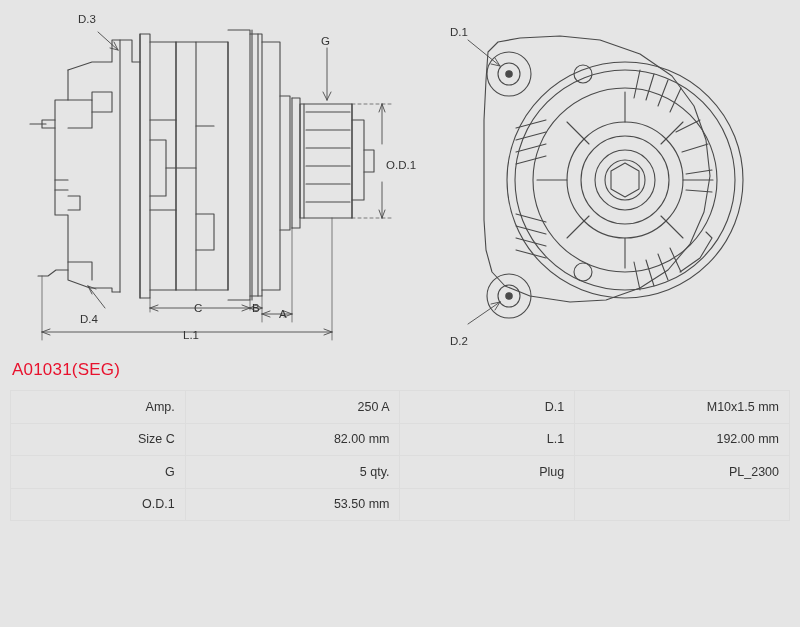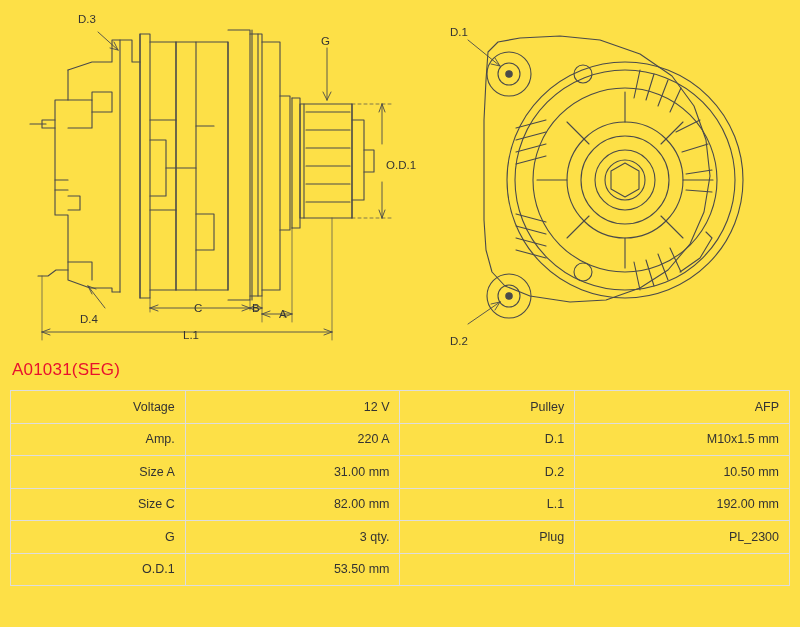--- a/index.html
+++ b/index.html
@@ -6,21 +6,21 @@
   html, body {
     margin: 0; padding: 0;
     width: 800px; height: 627px;
     background: #ffffff;
     font-family: "Liberation Sans", sans-serif;
   }
   #page {
     position: relative;
     width: 800px;
     height: 627px;
-    background: #fde047;
+    background: #e5e5e5;
     overflow: hidden;
   }
 
   
   #drawing {
     position: absolute;
     left: 0; top: 0;
     width: 800px; height: 355px;
   }
   #drawing svg { display: block; }
@@ -220,46 +220,34 @@
         <text x="450" y="345">D.2</text>
       </g>
     </svg>
   </div>
 
   <div id="part-number">A01031(SEG)</div>
 
   <table id="spec-table">
     <tbody>
       <tr>
-        <td class="label">Voltage</td>
-        <td class="value">12 V</td>
-        <td class="label">Pulley</td>
-        <td class="value">AFP</td>
-      </tr>
-      <tr>
         <td class="label">Amp.</td>
-        <td class="value">220 A</td>
+        <td class="value">250 A</td>
         <td class="label">D.1</td>
         <td class="value">M10x1.5 mm</td>
-      </tr>
-      <tr>
-        <td class="label">Size A</td>
-        <td class="value">31.00 mm</td>
-        <td class="label">D.2</td>
-        <td class="value">10.50 mm</td>
       </tr>
       <tr>
         <td class="label">Size C</td>
         <td class="value">82.00 mm</td>
         <td class="label">L.1</td>
         <td class="value">192.00 mm</td>
       </tr>
       <tr>
         <td class="label">G</td>
-        <td class="value">3 qty.</td>
+        <td class="value">5 qty.</td>
         <td class="label">Plug</td>
         <td class="value">PL_2300</td>
       </tr>
       <tr>
         <td class="label">O.D.1</td>
         <td class="value">53.50 mm</td>
         <td class="label empty"></td>
         <td class="value empty"></td>
       </tr>
     </tbody>

